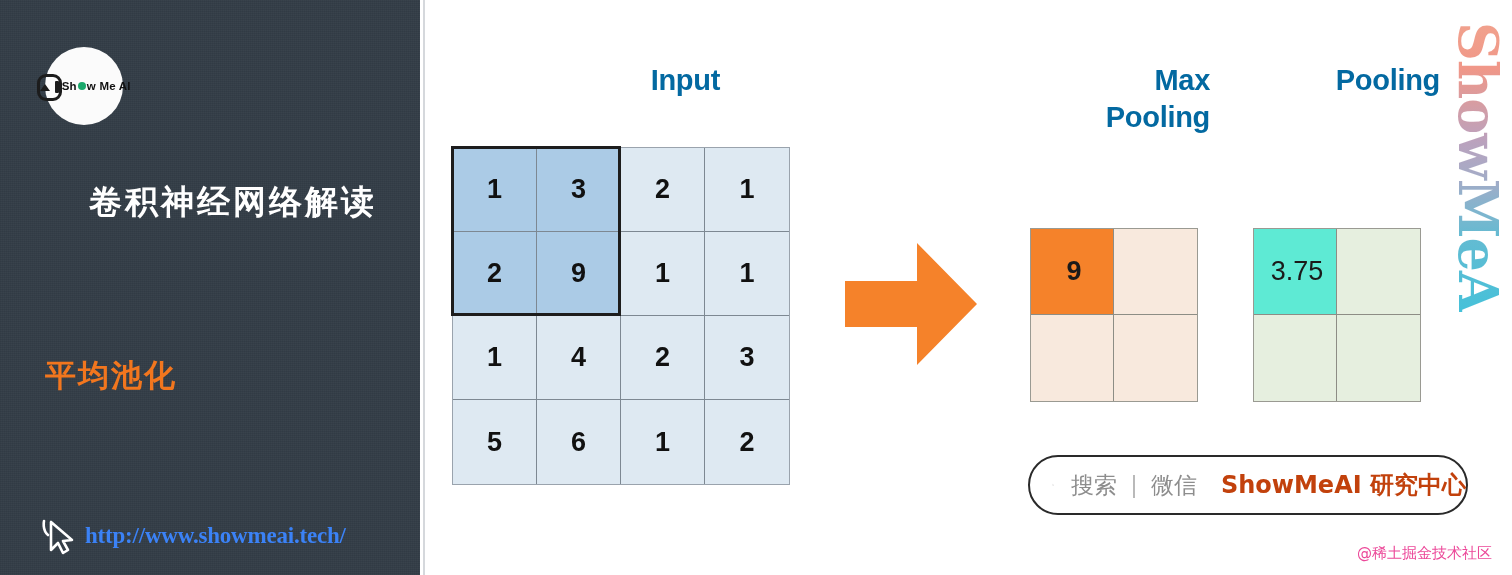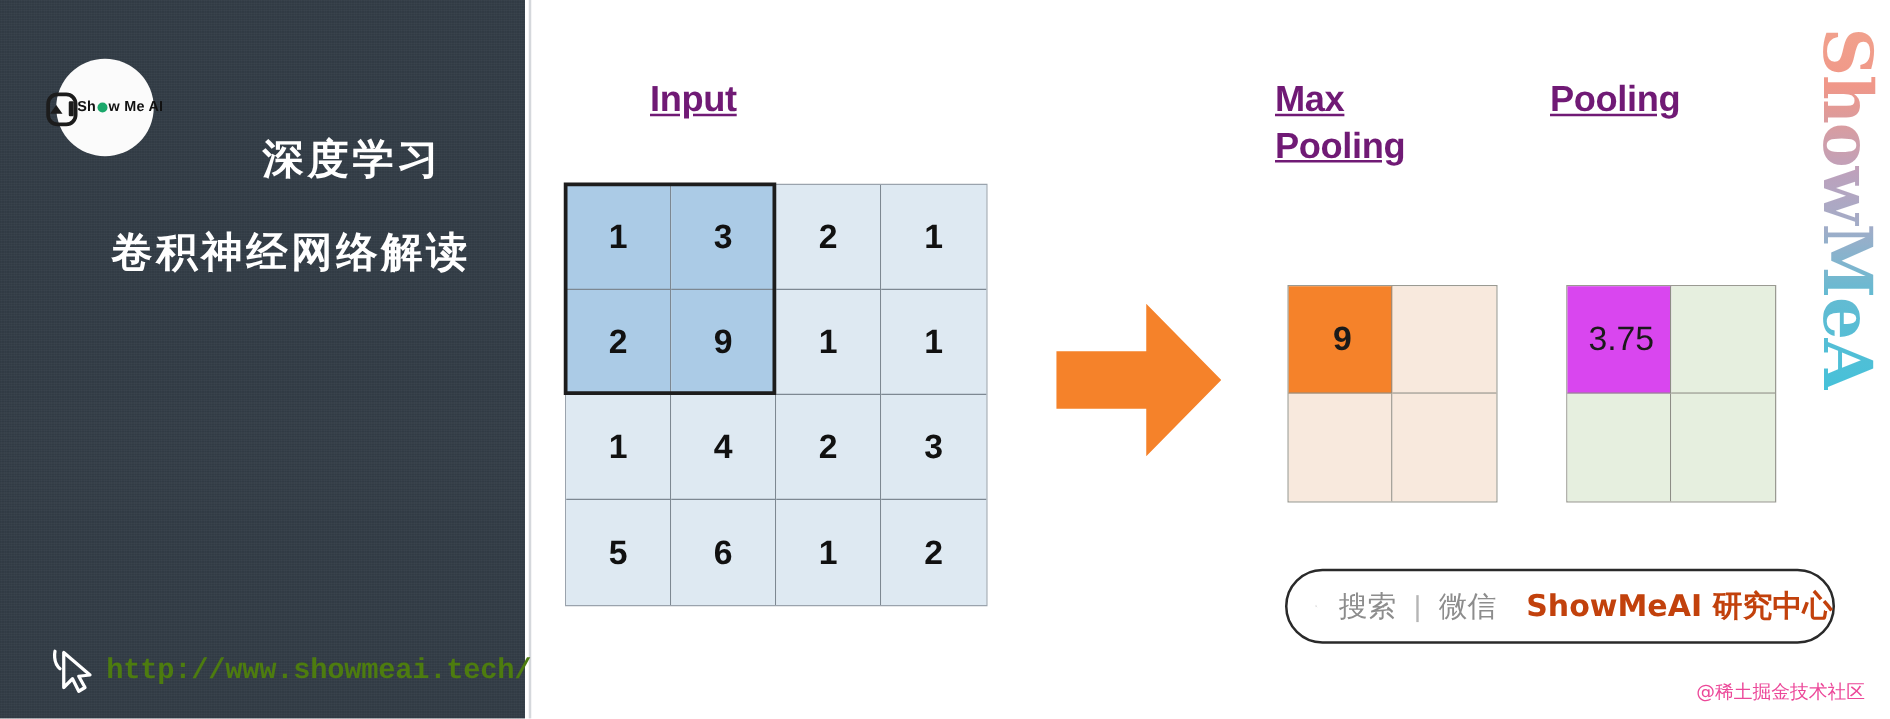--- a/index.html
+++ b/index.html
@@ -126,38 +126,37 @@
   }
 
   #site-url-row {
     position: absolute;
     left: 40px; top: 516px;
     display: flex;
     align-items: center;
     gap: 11px;
   }
   #site-url-text {
-    color: #4d7c0f;
+    color: #3b82f6;
     font-size: 23px;
     font-weight: bold;
     letter-spacing: -.2px;
     white-space: nowrap;
-    font-family: Liberation Mono, monospace;
+    font-family: Liberation Serif, serif;
   }
 
   
   .panel-heading {
     position: absolute;
-    text-align: left;
+    text-align: right;
     font-size: 29px;
     font-weight: bold;
-    color: #701a75;
+    color: #0369a1;
     line-height: 1.28;
     letter-spacing: -.3px;
-    text-decoration: underline;
   }
   #input-heading  { left: 520px;  top: 62px; width: 200px; }
   #max-heading    { left: 1020px; top: 62px; width: 190px; }
   #avg-heading    { left: 1240px; top: 62px; width: 200px; }
 
   
   #input-grid {
     position: absolute;
     left: 452px; top: 147px;
     display: grid;
@@ -217,21 +216,21 @@
     box-sizing: border-box;
     border-right: 1px solid #8d8d85;
     border-bottom: 1px solid #8d8d85;
     padding-left: 4px;
   }
   .out-cell.col-last { border-right: none; }
   .out-cell.row-last { border-bottom: none; }
   .out-cell.max-empty { background: #f8e9dd; }
   .out-cell.max-fill  { background: #f5822a; font-weight: bold; }
   .out-cell.avg-empty { background: #e6efdf; }
-  .out-cell.avg-fill  { background: #d946ef; }
+  .out-cell.avg-fill  { background: #5eead4; }
 
   
   #search-pill {
     position: absolute;
     left: 1028px; top: 455px;
     width: 440px; height: 60px;
     border: 2.4px solid #2a2a2a;
     border-radius: 30px;
     display: flex;
     align-items: center;
@@ -304,22 +303,22 @@
       <span class="face-bar"></span>
     </div>
     <div id="logo-neck"></div>
     <div id="logo-word">
       <span>Sh</span>
       <span id="logo-dot"></span>
       <span>w Me AI</span>
     </div>
   </div>
 
-  <div class="side-title" id="title-line-1">深度学习</div>
   <div class="side-title" id="title-line-2">卷积神经网络解读</div>
+  <div id="subtitle">平均池化</div>
 
   <div id="site-url-row">
     <svg width="34" height="40" viewBox="0 0 34 40">
       <path d="M4 5 C4 5 2 14 8 19" stroke="#ffffff" stroke-width="2.6" fill="none" stroke-linecap="round"></path>
       <path d="M11 6 L11 34 L18 27 L23 37 L28 34 L23 25 L32 24 Z" fill="none" stroke="#ffffff" stroke-width="2.6" stroke-linejoin="round"></path>
     </svg>
     <span id="site-url-text">http://www.showmeai.tech/</span>
   </div>
 
   <div class="panel-heading" id="input-heading">Input</div>

